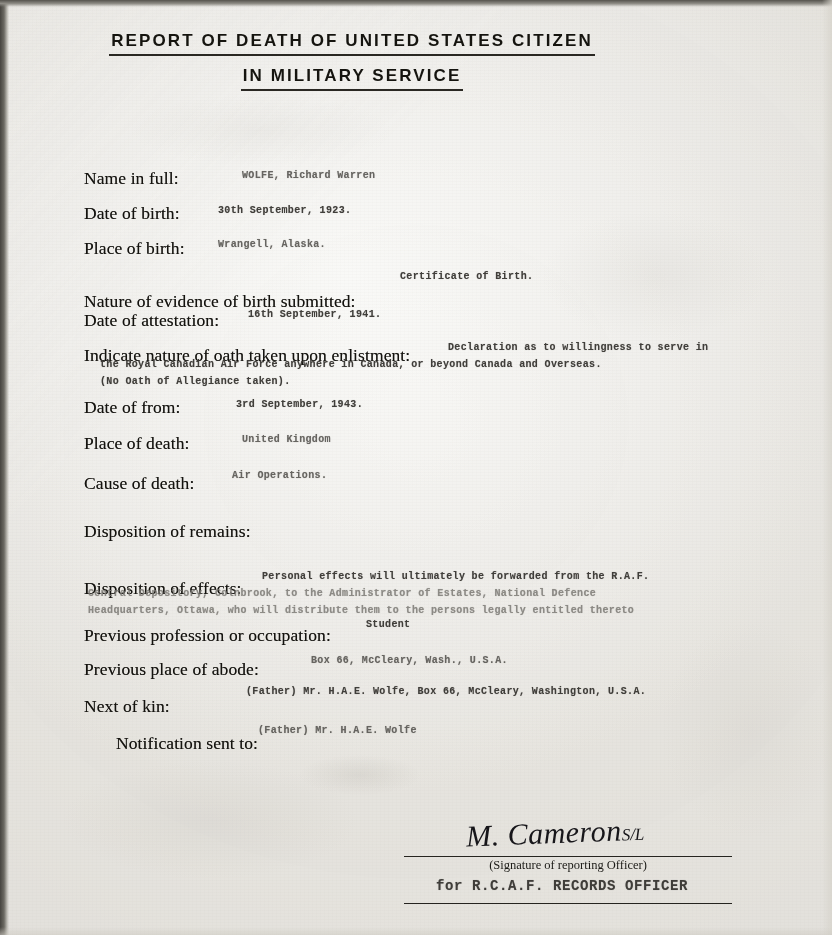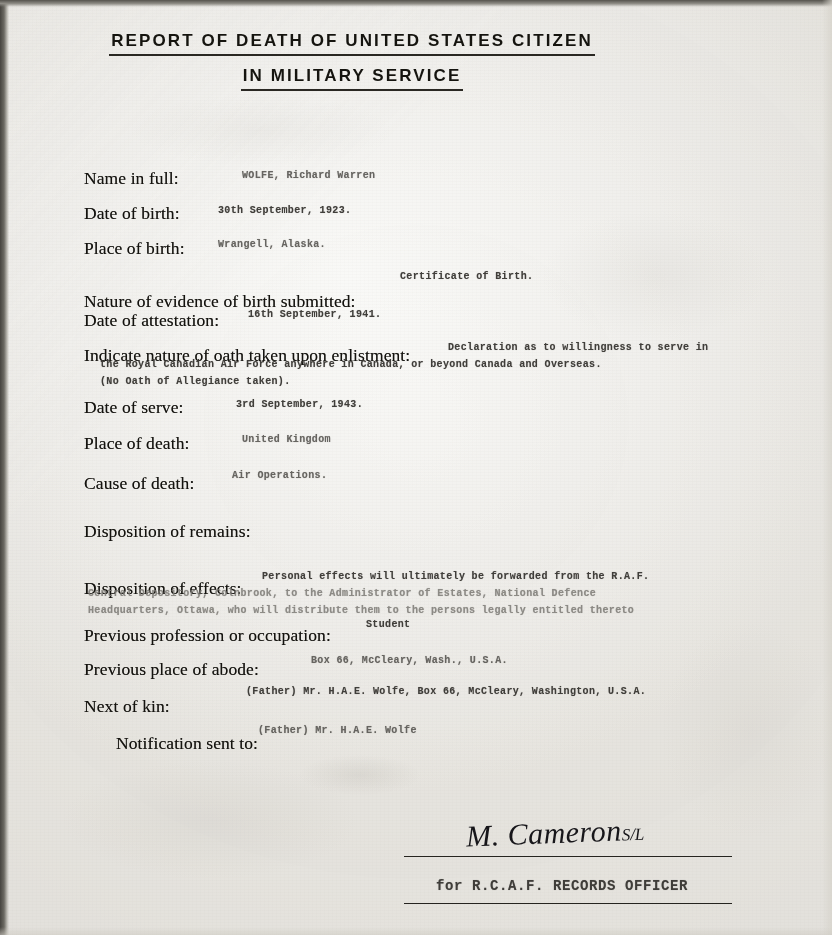--- a/index.html
+++ b/index.html
@@ -168,21 +168,21 @@
     <div class="heading" style="top:66px;">
       <span>IN MILITARY SERVICE</span>
     </div>
 
     <div class="printed" style="left:84px; top:168px;">Name in full:</div>
     <div class="printed" style="left:84px; top:203px;">Date of birth:</div>
     <div class="printed" style="left:84px; top:238px;">Place of birth:</div>
     <div class="printed" style="left:84px; top:271px;margin-top:20px;">Nature of evidence of birth submitted:</div>
     <div class="printed" style="left:84px; top:310px;">Date of attestation:</div>
     <div class="printed" style="left:84px; top:345px;">Indicate nature of oath taken upon enlistment:</div>
-    <div class="printed" style="left:84px; top:397px;">Date of serve:</div>
+    <div class="printed" style="left:84px; top:397px;">Date of from:</div>
     <div class="printed" style="left:84px; top:433px;">Place of death:</div>
     <div class="printed" style="left:84px; top:473px;">Cause of death:</div>
     <div class="printed" style="left:84px; top:521px;">Disposition of remains:</div>
     <div class="printed" style="left:84px; top:578px;">Disposition of effects:</div>
     <div class="printed" style="left:84px; top:625px;">Previous profession or occupation:</div>
     <div class="printed" style="left:84px; top:659px;">Previous place of abode:</div>
     <div class="printed" style="left:84px; top:696px;">Next of kin:</div>
     <div class="printed" style="left:84px; top:733px;margin-left:32px;">Notification sent to:</div>
 
     <div class="typed" style="left:242px; top:170px;">WOLFE, Richard Warren</div>
@@ -207,20 +207,21 @@
     <div class="typed dark" style="left:338px; top:619px;margin-left:28px;">Student</div>
     <div class="typed" style="left:272px; top:655px;padding-left:39px;">Box 66, McCleary, Wash., U.S.A.</div>
     <div class="typed dark" style="left:246px; top:686px;">(Father) Mr. H.A.E. Wolfe, Box 66, McCleary, Washington, U.S.A.</div>
     <div class="typed" style="left:258px; top:725px;">(Father) Mr. H.A.E. Wolfe</div>
 
     <div id="signature" style="left:466px; top:816px;">
       <span>M. Cameron</span><span class="sig-rank">S/L</span>
     </div>
 
     <div class="rule" style="left:404px; top:856px; width:328px;"></div>
+    <div class="caption" style="left:404px; top:858px; width:328px;">(Signature of reporting Officer)</div>
 
     <div class="typed dark" style="left:436px; top:878px; font-size:14px; letter-spacing:.6px;">for R.C.A.F. RECORDS OFFICER</div>
 
     <div class="rule" style="left:404px; top:903px; width:328px;"></div>
 
   </div>
 
   <div id="haze"></div>
 
   <div id="edge-left"></div>

